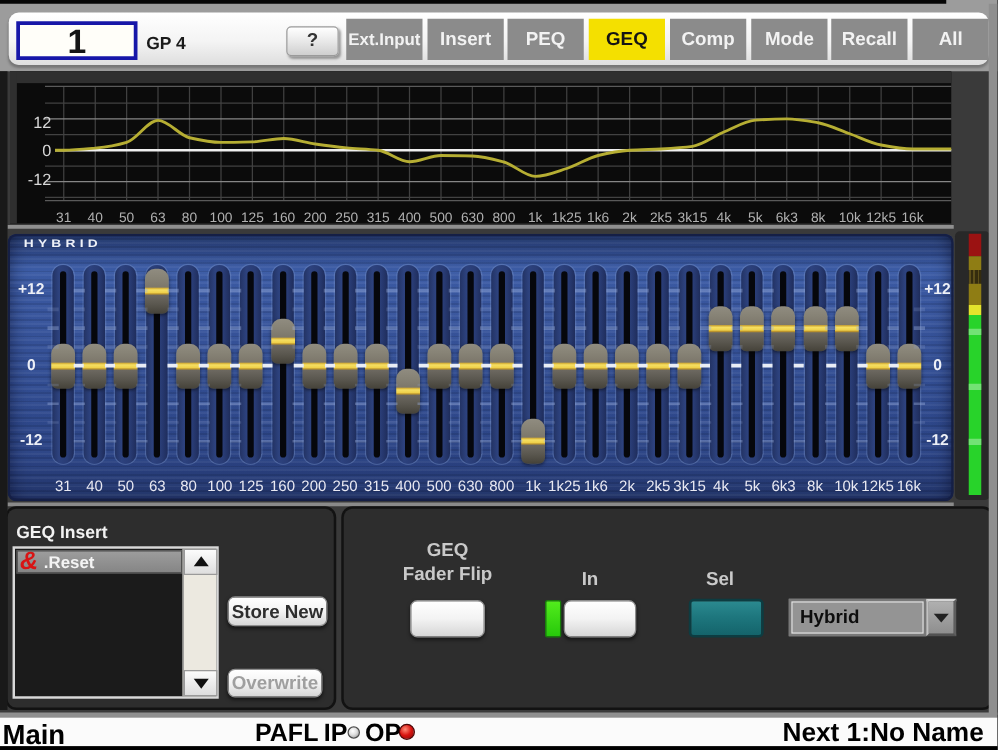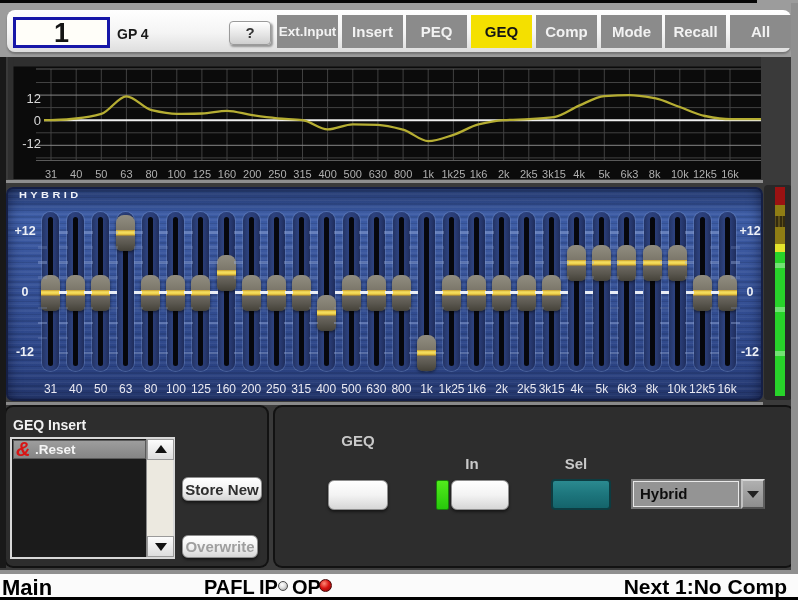--- a/index.html
+++ b/index.html
@@ -550,35 +550,36 @@
     <div class="sbtn" style="bottom:0;">
           <div class="tri-dn"></div>
         </div>
   </div>
 </div>
 <div class="wbtn" style="left:176px;top:70px;width:80px;height:24px;line-height:23px;">Store New</div>
 <div class="wbtn" style="left:176px;top:128px;width:76px;height:23px;line-height:22px;color:#9f9f9f;">Overwrite</div>
 </div>
 <div class="abs" id="rpan">
 <div class="rlab" style="left:48px;top:25px;width:70px;">GEQ</div>
+<div class="rlab" style="left:8px;top:44px;width:150px;">Fader Flip</div>
 <div class="rlab" style="left:157px;top:48px;width:80px;">In</div>
 <div class="rlab" style="left:261px;top:48px;width:80px;">Sel</div>
 <div class="wbtn" style="left:52.5px;top:72.5px;width:60px;height:30px;"></div>
 <div style="position:absolute;left:161px;top:72.5px;width:13px;height:30px;background:linear-gradient(180deg,#52ec1c,#27c80b);border:1px solid #17800a;border-radius:2px;"></div>
 <div class="wbtn" style="left:176px;top:72.5px;width:58px;height:30px;"></div>
 <div style="position:absolute;left:276px;top:71.5px;width:60px;height:31px;border-radius:4px;background:linear-gradient(180deg,#2b8a90 0%,#1e777e 45%,#14646b 100%);border:2px solid #0d3c41;"></div>
 <div style="position:absolute;left:356px;top:72px;width:110px;height:30px;background:#949494;border:2px solid #787878;box-shadow:inset 0 0 0 1px #e9e9e9;font-weight:bold;font-size:15px;color:#0d0d0d;line-height:26px;padding-left:7px;">Hybrid</div>
 <div style="position:absolute;left:466px;top:72px;width:24px;height:30px;background:linear-gradient(180deg,#b0b0b0,#8e8e8e);border-top:2px solid #d5d5d5;border-left:2px solid #c2c2c2;border-right:2px solid #5e5e5e;border-bottom:2px solid #525252;">
       <div style="width:0;height:0;border-left:6px solid transparent;border-right:6px solid transparent;border-top:7.5px solid #222;margin:10px auto 0;"></div>
     </div>
 </div>
 <div class="abs" id="divider"></div>
 <div class="abs" id="bbar">
 <span style="position:absolute;left:2px;top:1px;font-size:22px;">Main</span>
 <span style="position:absolute;left:204px;top:2px;font-size:20px;">PAFL</span>
 <span style="position:absolute;left:259px;top:2px;font-size:20px;">IP</span>
 <span style="position:absolute;left:292px;top:2px;font-size:20px;">OP</span>
-<span style="position:absolute;right:11px;top:1.5px;font-size:21px;">Next 1:No Comp</span>
+<span style="position:absolute;right:11px;top:1.5px;font-size:21px;">Next 1:No Name</span>
 <div class="led" style="left:278px;top:7px;width:10px;height:10px;background:radial-gradient(circle at 40% 35%,#ffffff 0%,#dedede 45%,#8e8e8e 100%);border:1px solid #4a4a4a;"></div>
 <div class="led" style="left:319px;top:5.5px;width:13px;height:13px;background:radial-gradient(circle at 38% 32%,#ff8a76 0%,#d81410 48%,#7e0a0a 100%);border:1px solid #4a0606;"></div>
 </div>
 <div class="abs" id="blk"></div>
 <div class="abs" id="ledge"></div>
 <div class="abs" id="redge"></div>
 </body></html>

